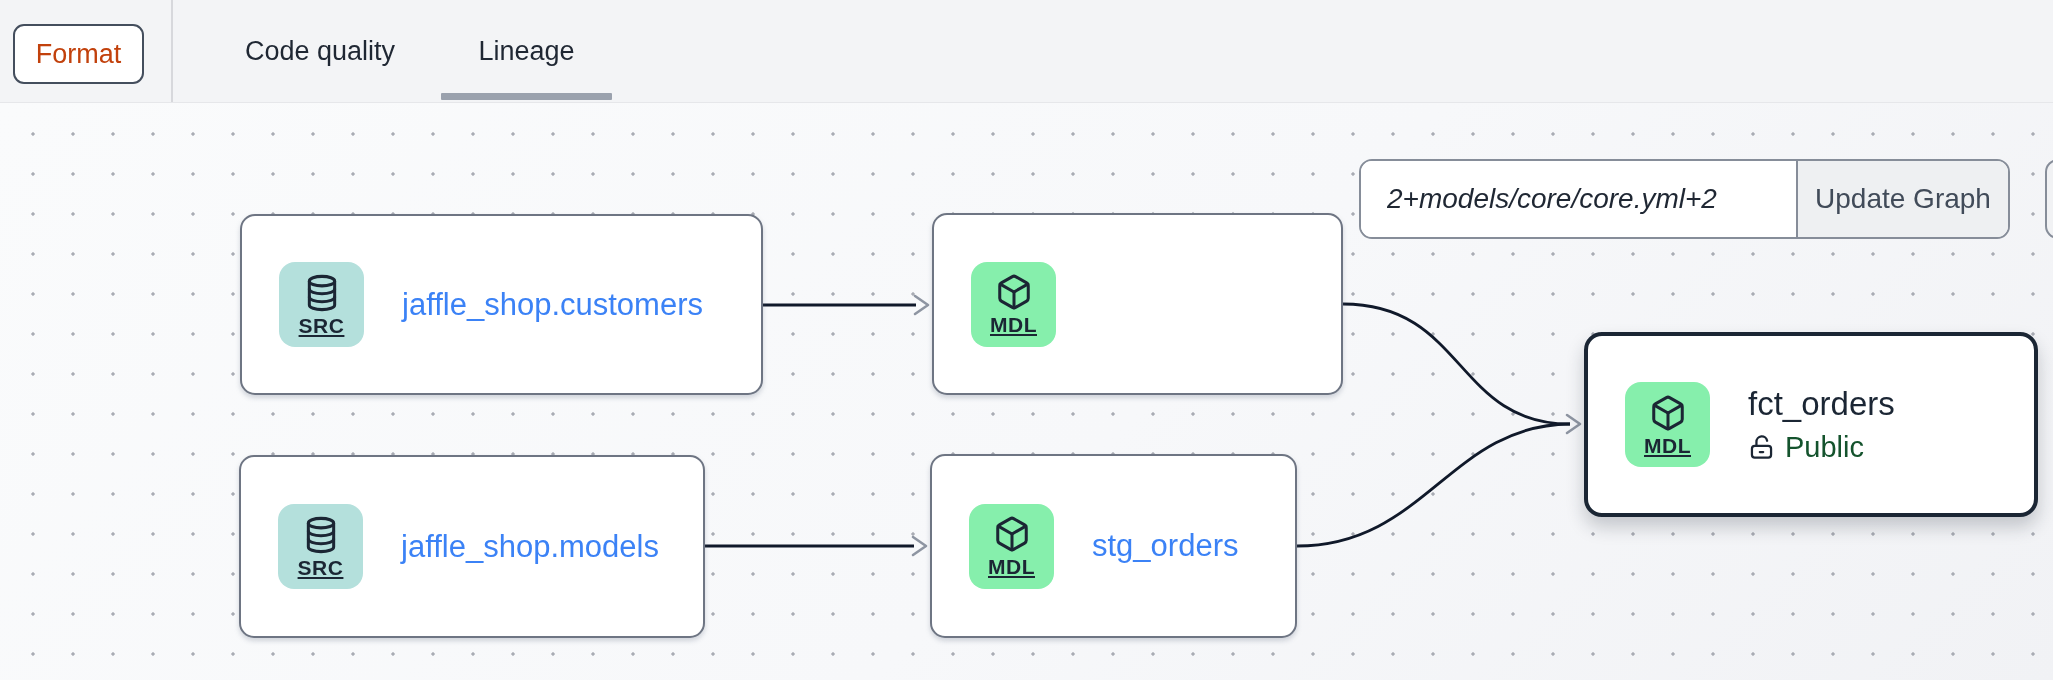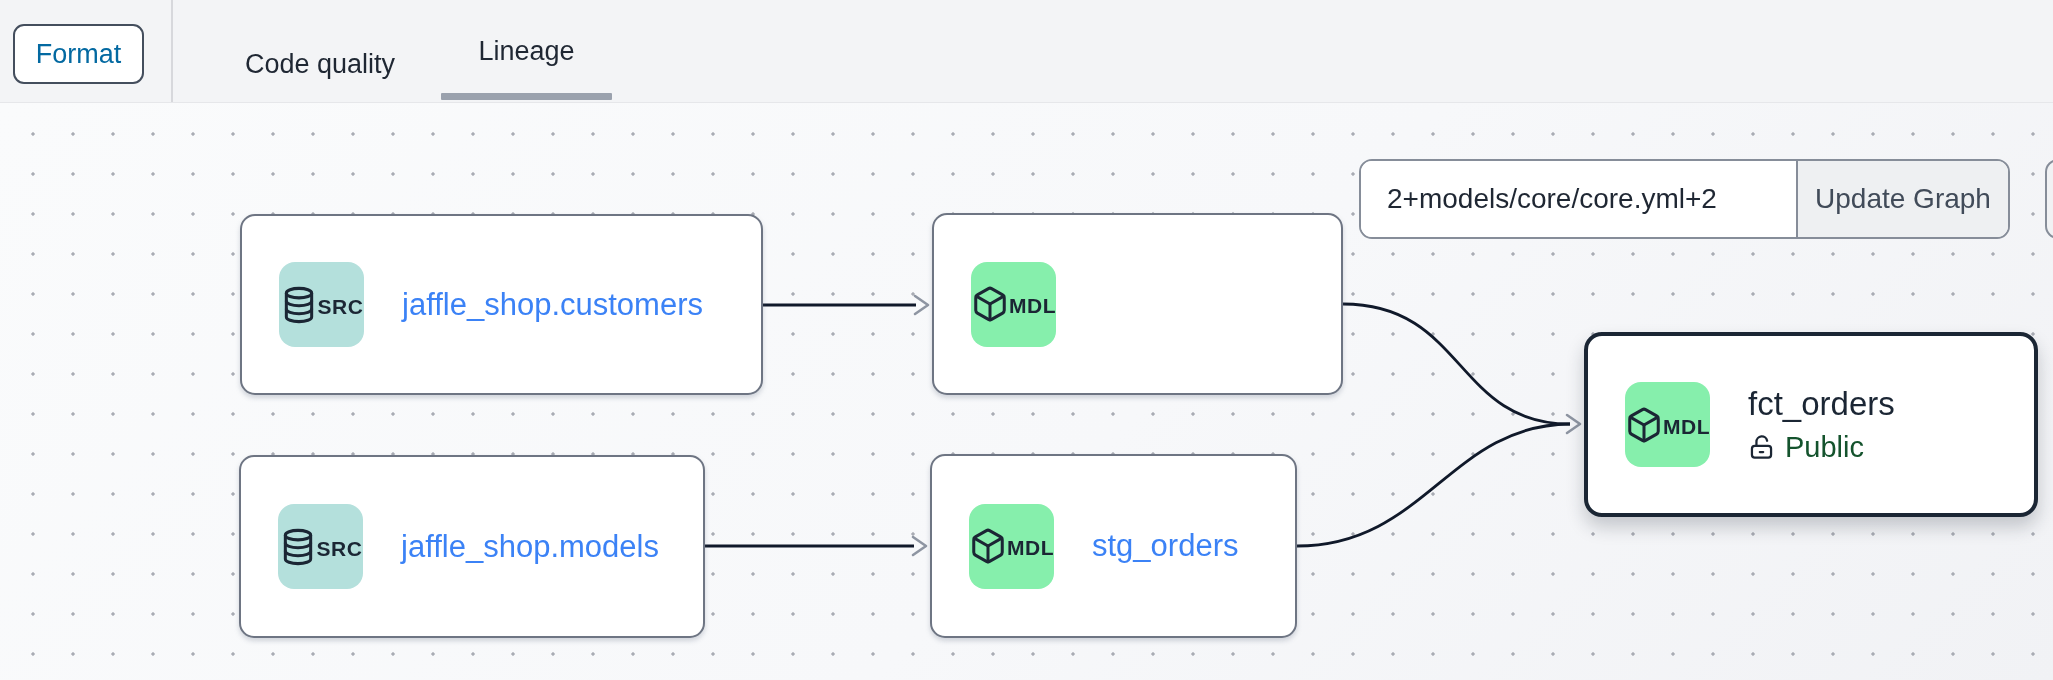--- a/index.html
+++ b/index.html
@@ -11,31 +11,31 @@
 
   
   .topbar{
     position:absolute;left:0;top:0;width:2053px;height:102px;
     background:#f3f4f6;border-bottom:1px solid #e6e7ea;z-index:5;
   }
   .format-btn{
     position:absolute;left:13px;top:24px;width:131px;height:60px;
     background:#ffffff;border:2.5px solid #444e5d;border-radius:11px;
     display:flex;align-items:center;justify-content:center;
-    font-size:27px;font-weight:500;color:#0369a1;cursor:pointer;box-sizing:border-box;
+    font-size:27px;font-weight:500;color:#c2410c;cursor:pointer;box-sizing:border-box;
   }
   .topbar-divider{
     position:absolute;left:171px;top:0;width:2px;height:102px;background:#d7d8dc;
   }
   .tab{
     position:absolute;top:0;height:100%;
     display:flex;align-items:center;justify-content:center;
     font-size:27px;color:#1f2733;cursor:pointer;
   }
-  .tab-code{left:203px;width:234px;margin-top:13px;}
+  .tab-code{left:203px;width:234px;}
   .tab-lineage{left:441px;width:171px;}
   .tab.active::after{
     content:"";position:absolute;left:0;right:0;bottom:2px;height:7px;
     background:#9aa1ad;border-radius:1px;
   }
 
   
   .canvas{
     position:absolute;left:0;top:102px;width:2053px;height:578px;
     background-color:#f8f9fb;
@@ -57,22 +57,23 @@
     box-shadow:0 3px 5px rgba(104,115,136,0.28);
     display:flex;align-items:center;gap:38px;padding-left:37px;
     box-sizing:border-box;cursor:pointer;z-index:2;
   }
   .node.selected{
     border:4.5px solid #1b2634;border-radius:18px;
     box-shadow:0 10px 18px rgba(27,38,52,0.22);
   }
   .badge{
     width:85px;height:85px;border-radius:16px;flex:none;
-    display:flex;flex-direction:row;align-items:center;justify-content:center;
+    display:flex;flex-direction:column;align-items:center;justify-content:center;
     color:#1b2634;
+    text-decoration:underline;
   }
   .badge.src{background:#b4e0dc;}
   .badge.mdl{background:#86efac;}
   .badge svg{width:38px;height:38px;display:block;}
   .badge .badge-label{font-size:21px;font-weight:600;letter-spacing:.5px;line-height:1;margin-top:3px;}
   .node-label{font-size:31px;font-weight:500;color:#3b82f6;white-space:nowrap;}
   .node-text-col{display:flex;flex-direction:column;gap:8px;}
   .node-title{font-size:33px;font-weight:400;color:#1b2634;white-space:nowrap;}
   .access-row{display:flex;align-items:center;gap:10px;font-size:29px;color:#14532d;}
   .access-row svg{width:27px;height:27px;display:block;}
@@ -85,21 +86,21 @@
 
   
   .selector-bar{
     position:absolute;left:1359px;top:159px;width:651px;height:80px;
     border:2.5px solid #868d99;border-radius:13px;background:#ffffff;
     display:flex;align-items:stretch;overflow:hidden;box-sizing:border-box;z-index:4;
   }
   .selector-input{
     flex:1;border:none;outline:none;background:#ffffff;
     font-family:"Liberation Sans",sans-serif;font-size:28px;color:#1f2733;
-    padding:0 0 0 26px;min-width:0;
+    padding:0 0 0 26px;min-width:0;font-style:italic;
   }
   .update-btn{
     flex:none;width:212px;background:#eef0f2;border:none;border-left:2.5px solid #868d99;
     font-family:"Liberation Sans",sans-serif;font-size:28px;color:#414b59;
     display:flex;align-items:center;justify-content:center;cursor:pointer;
   }
   .clipped-btn{
     position:absolute;left:2045px;top:159px;width:60px;height:80px;
     border:2.5px solid #868d99;border-radius:13px;background:#f1f2f4;
     box-sizing:border-box;z-index:4;

